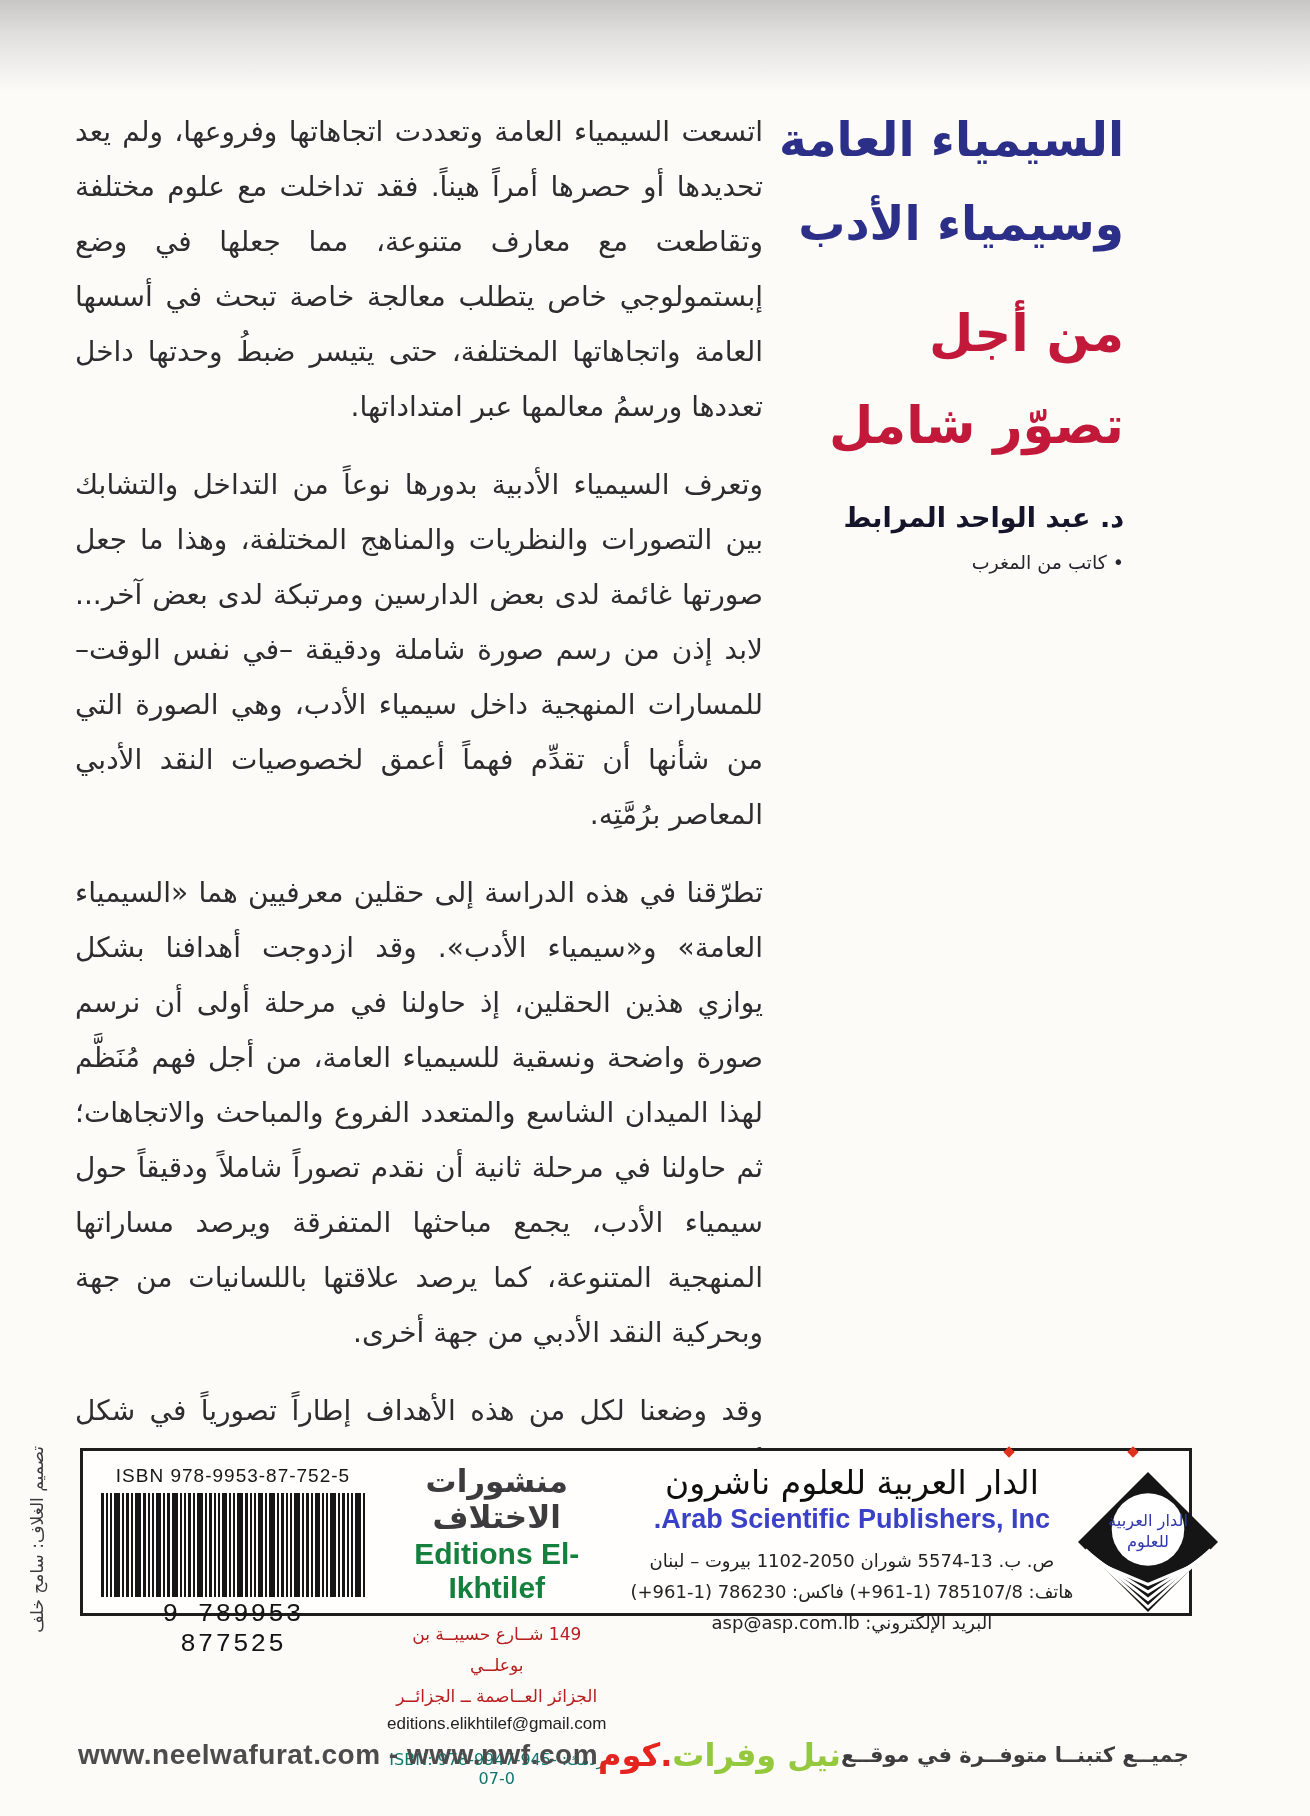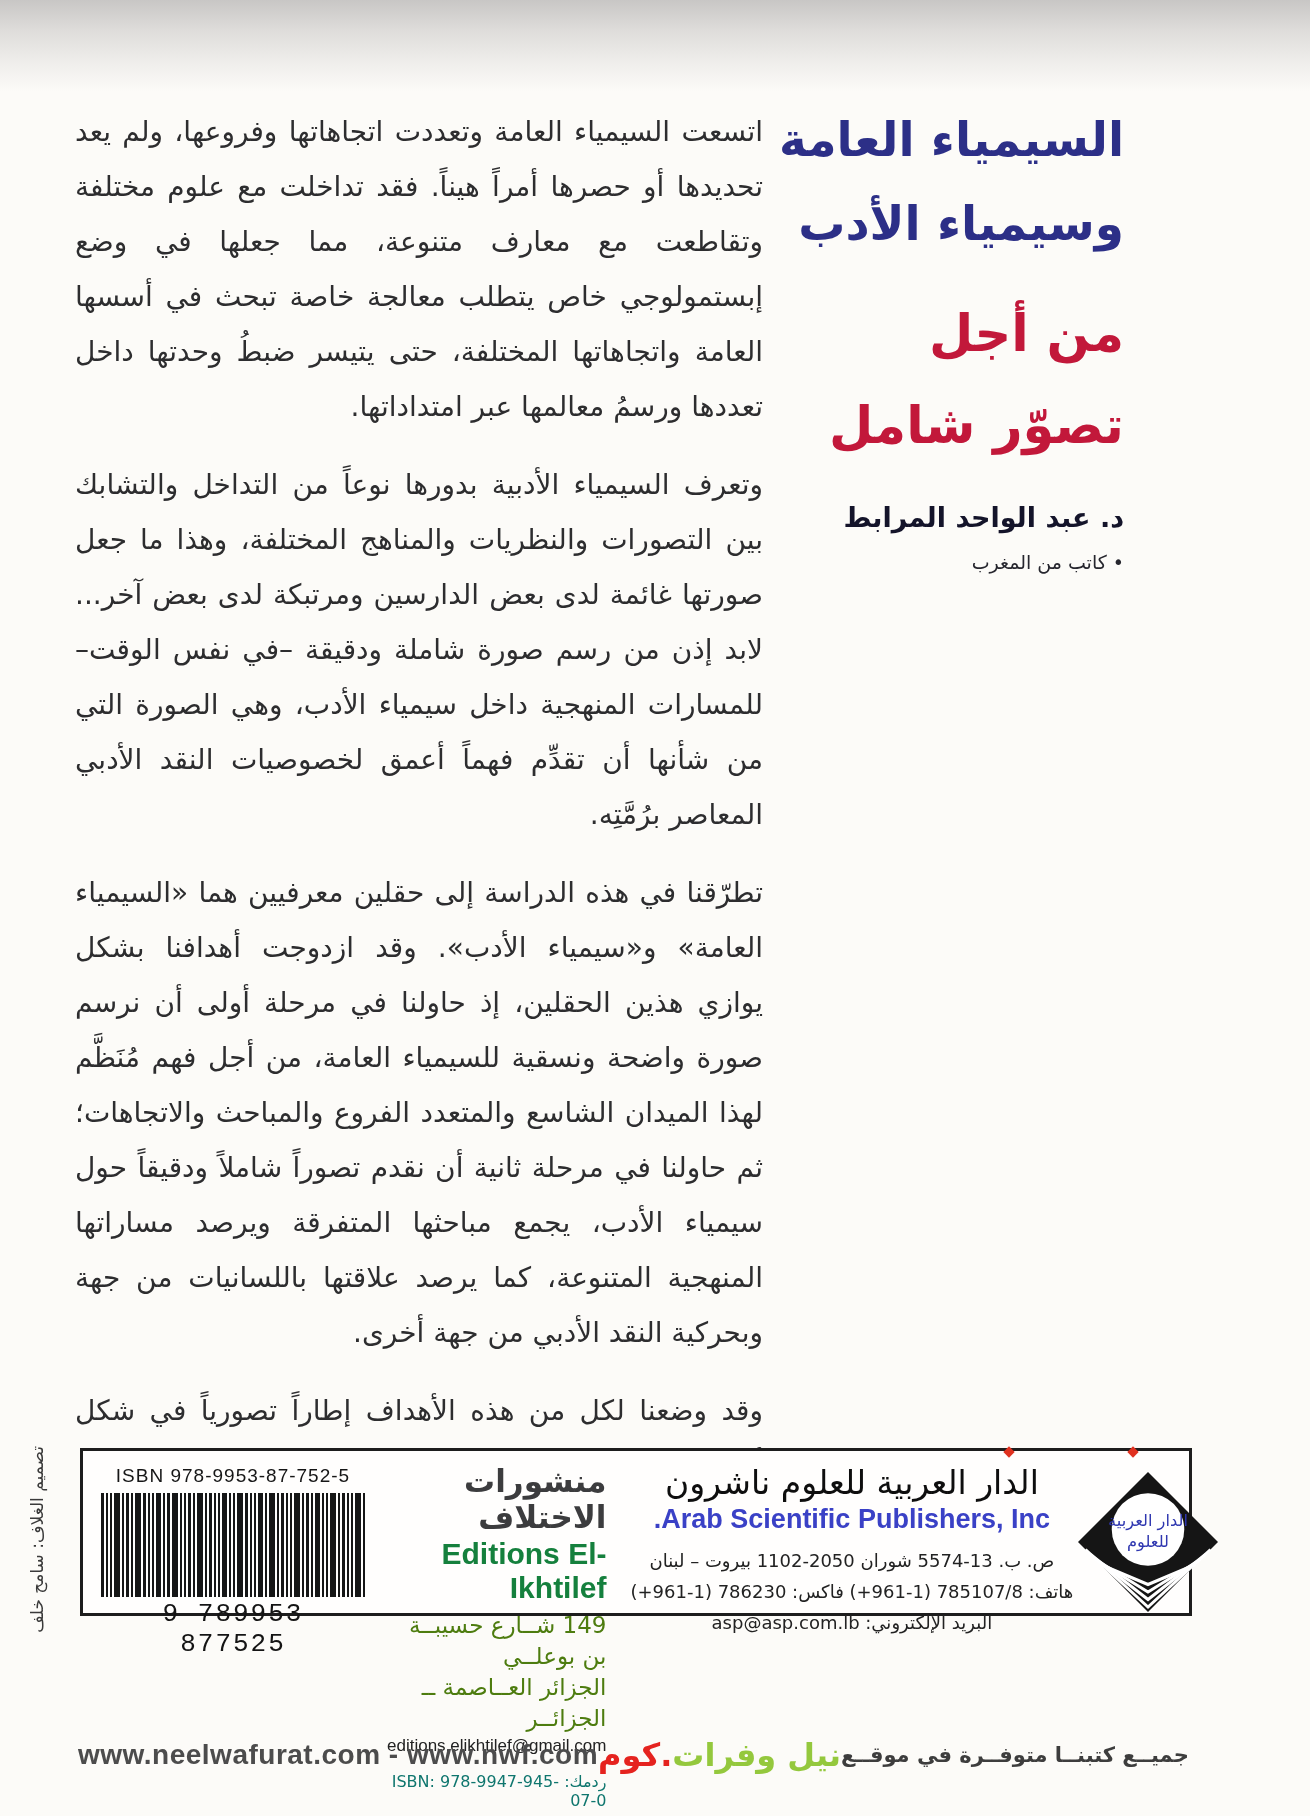--- a/index.html
+++ b/index.html
@@ -32,27 +32,27 @@
     border:3px solid #1d1d1d;background:#fffefd;
     display:flex;align-items:stretch;box-sizing:border-box;
   }
   .v-div{width:1px;background:#5a5a5a;margin:16px 0;}
   
   .bc-sec{width:302px;padding:14px 8px 6px 18px;box-sizing:border-box;text-align:center;}
   .bc-label{font-family:"Liberation Sans",sans-serif;font-size:19px;color:#161616;letter-spacing:1px;text-align:center;}
   .bc-bars{display:block;margin:6px auto 0 auto;}
   .bc-num{font-family:"Liberation Mono",monospace;font-size:26px;color:#141414;margin-top:2px;letter-spacing:2px;text-align:center;}
   
-  .ed-sec{width:296px;padding:12px 14px;box-sizing:border-box;text-align:right;direction:rtl;}
+  .ed-sec{width:296px;padding:12px 14px;box-sizing:border-box;text-align:center;direction:rtl;}
   .ed-name{position:relative;font-size:31px;font-weight:bold;color:#3c3c3e;display:inline-block;}
   .ed-dot{position:absolute;width:8px;height:8px;background:#e0311f;transform:rotate(45deg);}
   .ed-dot.d1{top:-3px;right:52px;}
   .ed-dot.d2{top:-3px;right:176px;}
   .ed-name-en{font-family:"Liberation Sans",sans-serif;font-size:30px;font-weight:bold;color:#15803d;margin-top:2px;}
-  .ed-addr{font-size:23px;color:#4d7c0f;margin-top:5px;line-height:31px;}
+  .ed-addr{font-size:17px;color:#b91c1c;margin-top:14px;line-height:31px;}
   .ed-email{font-family:"Liberation Sans",sans-serif;font-size:17px;color:#222;margin-top:2px;direction:ltr;}
   .ed-isbn{font-size:16px;color:#0f766e;margin-top:16px;}
   
   .asp-sec{flex:1;direction:rtl;display:flex;padding:10px 8px 8px 10px;box-sizing:border-box;align-items:flex-start;}
   .asp-logo{flex:0 0 150px;margin-top:6px;}
   .asp-info{flex:1;text-align:center;padding-top:2px;}
   .asp-name-ar{font-size:33px;font-weight:normal;color:#0e0e0e;}
   .asp-name-en{font-family:"Liberation Sans",sans-serif;font-size:27px;font-weight:bold;color:#3a41c6;margin-top:2px;}
   .asp-web{font-family:"Liberation Sans",sans-serif;font-size:25px;color:#3b3b3b;margin-top:2px;direction:ltr;}
   .asp-small{font-size:18px;color:#222;margin-top:10px;line-height:31px;}

